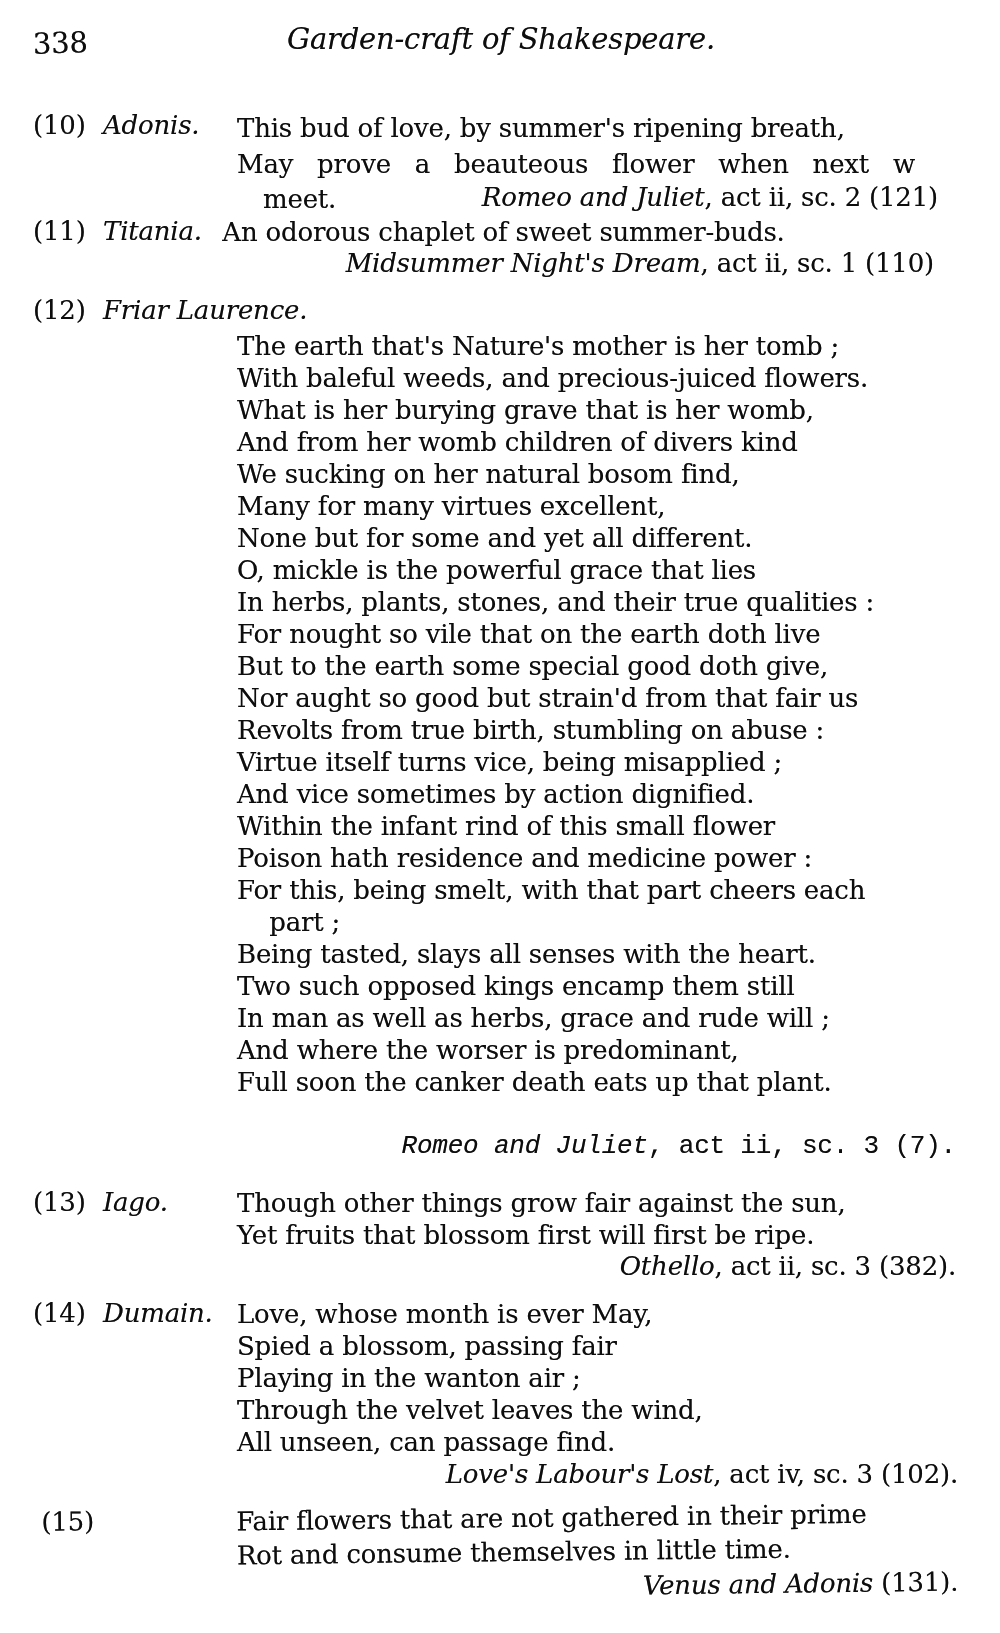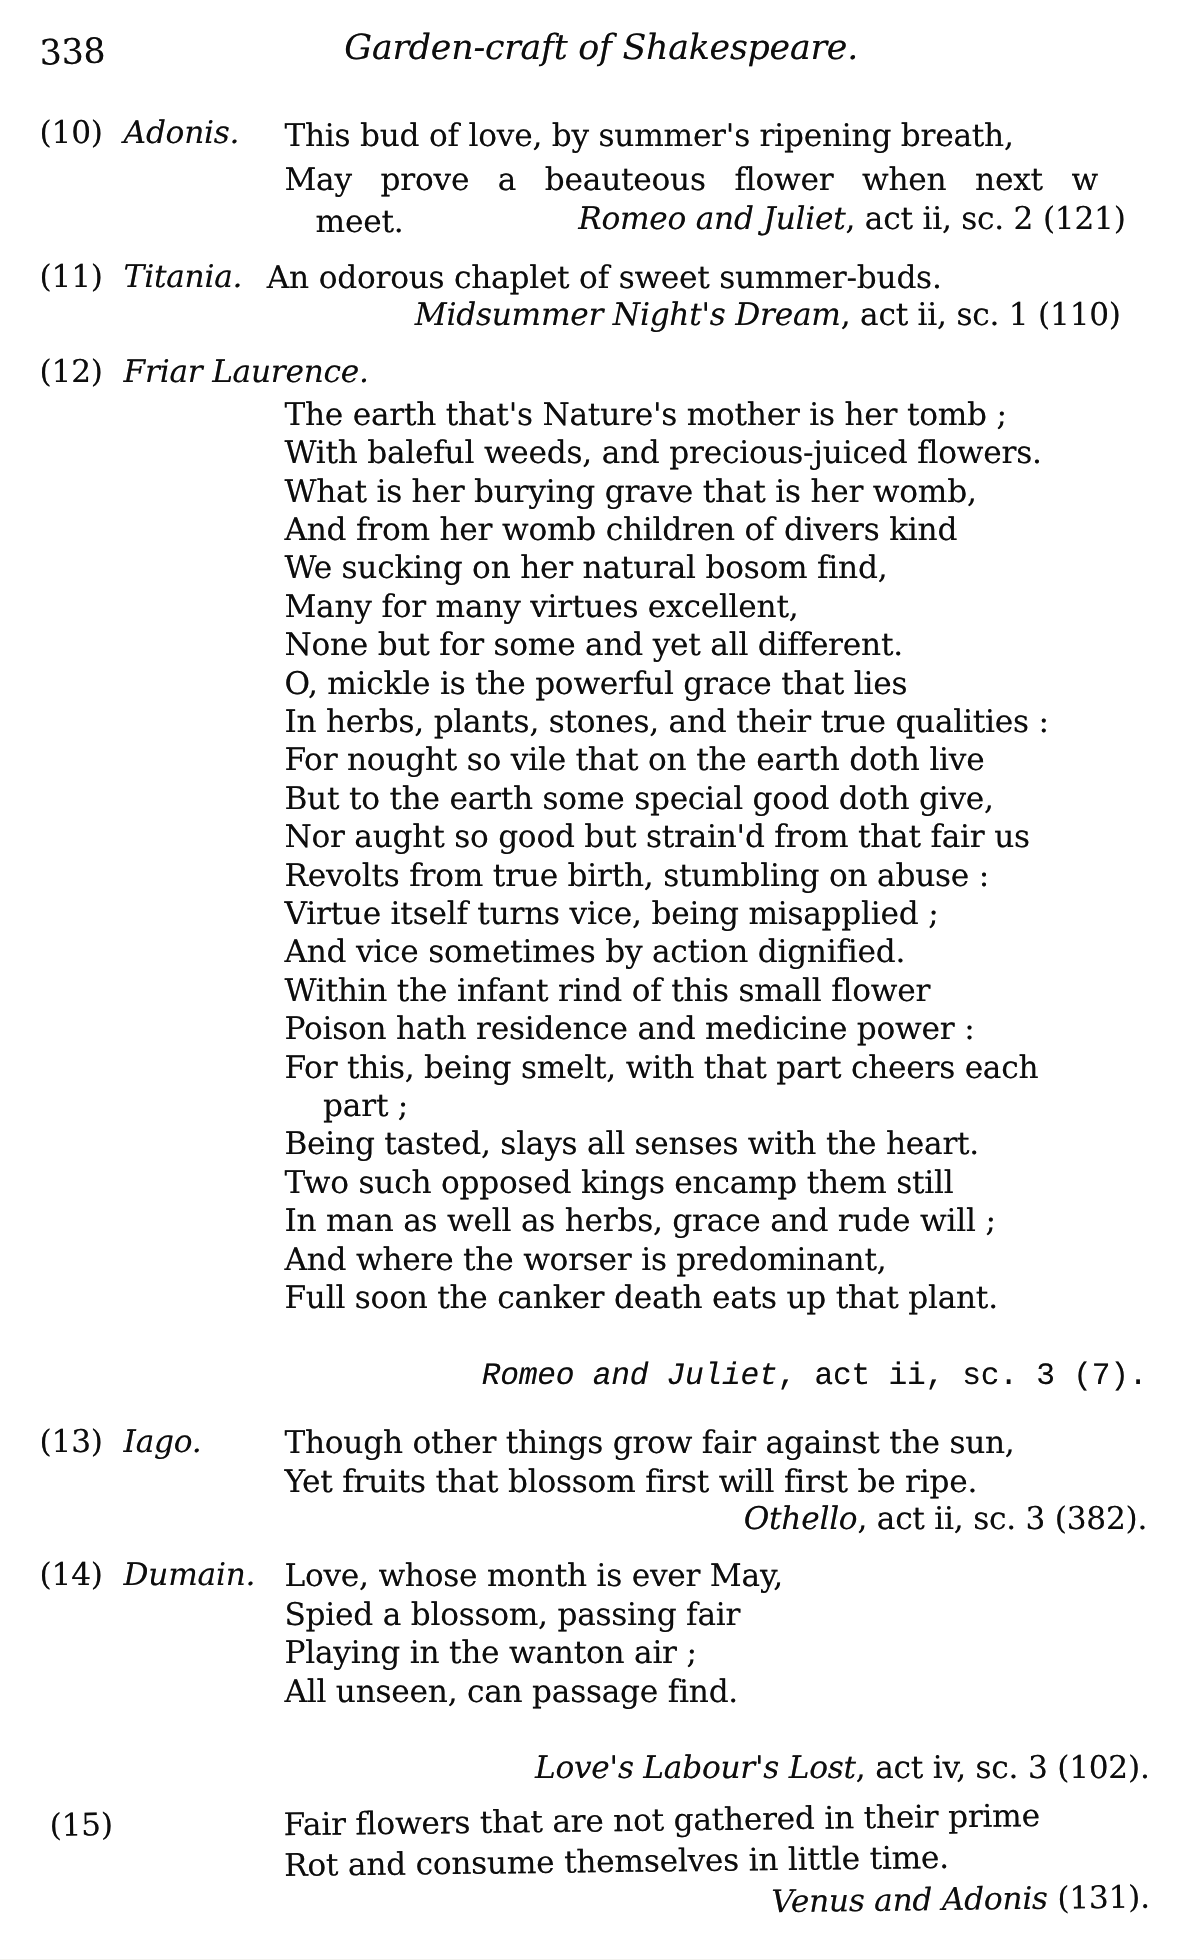--- a/index.html
+++ b/index.html
@@ -43,21 +43,21 @@
 </head>
 <body>
 
 <div class="page">
 
   <div class="hdr">
     <span class="pagenum">338</span>
     <span class="runtitle">Garden-craft of Shakespeare.</span>
   </div>
 
-  <section class="entry" style="top:96px">
+  <section class="entry" style="top:110px">
     <span class="num">(10)</span>
     <span class="speaker">Adonis.</span>
     <div class="qcol">
       <div class="qline">This bud of love, by summer's ripening breath,</div>
       <div class="qline justlast">May prove a beauteous flower when next w</div>
     </div>
     <span class="contword">meet.</span>
     <div class="cite cite10"><span class="work">Romeo and Juliet</span><span>, act ii, sc. 2 (121)</span></div>
   </section>
 
@@ -112,20 +112,21 @@
     <div class="cite cite13"><span class="work">Othello</span><span>, act ii, sc. 3 (382).</span></div>
   </section>
 
   <section class="entry" style="top:1298px">
     <span class="num">(14)</span>
     <span class="speaker">Dumain.</span>
     <div class="qcol">
         <div class="vline">Love, whose month is ever May,</div>
         <div class="vline">Spied a blossom, passing fair</div>
         <div class="vline">Playing in the wanton air ;</div>
+        <div class="vline">Through the velvet leaves the wind,</div>
         <div class="vline">All unseen, can passage find.</div>
       </div>
     <div class="cite cite14"><span class="work">Love's Labour's Lost</span><span>, act iv, sc. 3 (102).</span></div>
   </section>
 
   <section class="entry e15 lh34" style="top:1500px">
     <span class="num num15">(15)</span>
     <div class="qcol">
         <div class="vline">Fair flowers that are not gathered in their prime</div>
         <div class="vline">Rot and consume themselves in little time.</div>

